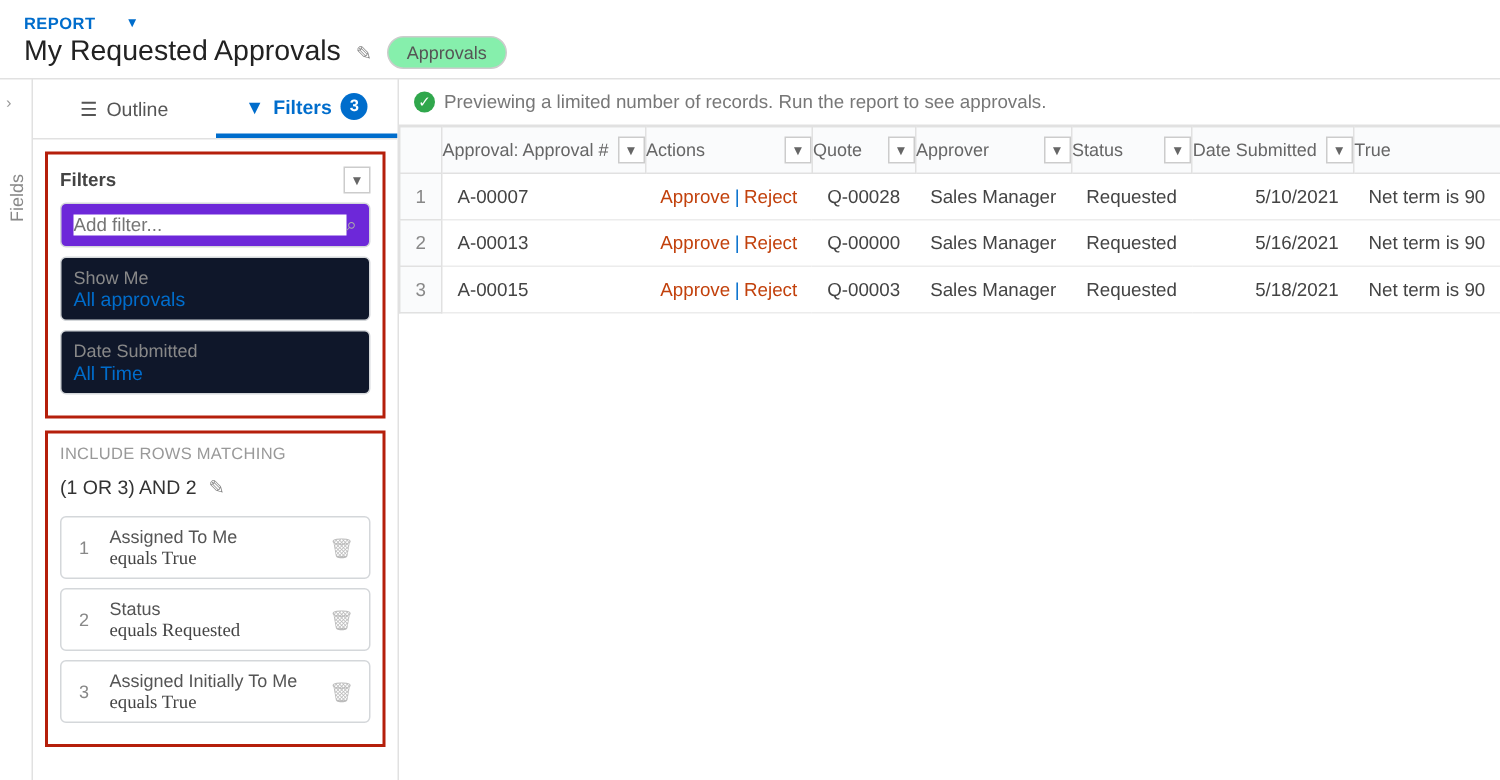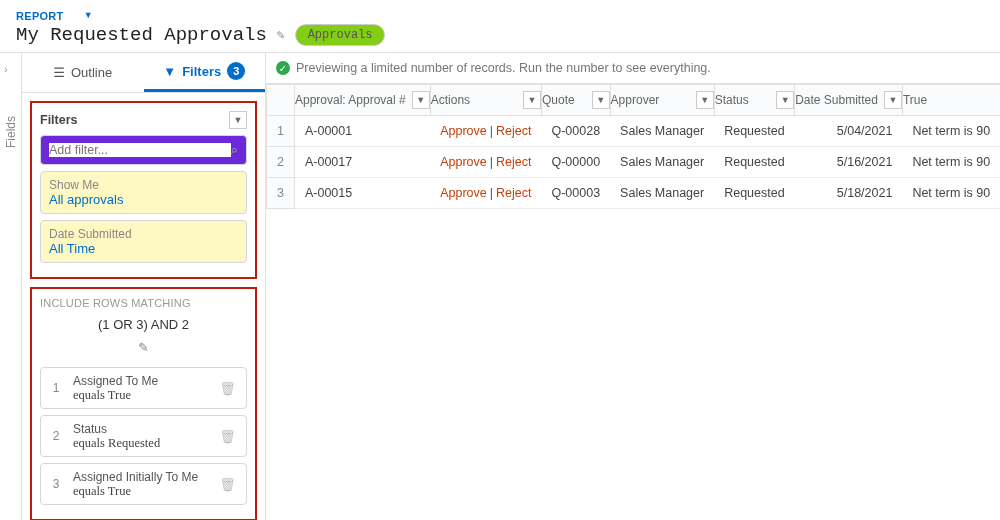--- a/index.html
+++ b/index.html
@@ -22,34 +22,33 @@
     letter-spacing: .3px;
     display: flex;
     align-items: flex-start;
     gap: 20px;
   }
   .report-title-row {
     display: flex;
     align-items: center;
     gap: 10px;
     margin-top: 2px;
-    font-family: Liberation Mono, monospace;
   }
   .report-title {
     font-size: 19px;
     color: #222;
     font-weight: 400;
   }
   .pencil { color: #888; }
   .chip {
     border: 1px solid #ccc;
     border-radius: 14px;
     padding: 3px 12px;
     font-size: 12px;
-    background: #84cc16;
+    background: #86efac;
     color: #555;
   }
   .content {
     display: flex;
     height: calc(100% - 52px);
   }
   .fields-rail {
     width: 22px;
     border-right: 1px solid #e1e1e1;
     border-top: 1px solid #e1e1e1;
@@ -147,21 +146,21 @@
   }
   .add-filter .search-icn {
     color: #aaa;
     font-size: 13px;
   }
   .filter-card {
     border: 1px solid #d4d7da;
     border-radius: 4px;
     padding: 6px 8px;
     margin-bottom: 6px;
-    background: #fef9c3;
+    background: #0f172a;
   }
   .filter-card .fc-label {
     font-size: 12px;
     color: #888;
   }
   .filter-card .fc-value {
     font-size: 13px;
     color: #006dcc;
   }
   .inc-head {
@@ -170,21 +169,20 @@
     letter-spacing: .2px;
     margin-bottom: 8px;
   }
   .logic-row {
     font-size: 13px;
     color: #333;
     display: flex;
     align-items: center;
     gap: 8px;
     margin-bottom: 12px;
-    flex-direction: column;
   }
   .rule-card {
     display: flex;
     align-items: center;
     border: 1px solid #d4d7da;
     border-radius: 4px;
     padding: 5px 6px;
     margin-bottom: 6px;
     background: #fff;
   }
@@ -335,21 +333,21 @@
             </div>
             <span class="trash">🗑</span>
           </div>
         </div>
     </div>
   </div>
 
   <div class="main">
     <div class="preview-bar">
       <span class="check">✓</span>
-      <span>Previewing a limited number of records. Run the number to see everything.</span>
+      <span>Previewing a limited number of records. Run the report to see approvals.</span>
     </div>
     <table>
       <thead>
         <tr>
           <th class="row-num"></th>
           <th>
               <div class="th-wrap">
                 <span>Approval: Approval #</span>
                 <span class="mini-drop">
                   <span class="caret-down">▼</span>
@@ -399,31 +397,31 @@
           <th>
               <div class="th-wrap">
                 <span>True</span>
               </div>
             </th>
         </tr>
       </thead>
       <tbody id="tbody">
           <tr>
             <td class="row-num">1</td>
-            <td>A-00001</td>
+            <td>A-00007</td>
             <td><span class="link">Approve</span><span class="sep">|</span><span class="link">Reject</span></td>
             <td>Q-00028</td>
             <td>Sales Manager</td>
             <td>Requested</td>
-            <td class="date">5/04/2021</td>
+            <td class="date">5/10/2021</td>
             <td>Net term is 90</td>
           </tr>
           <tr>
             <td class="row-num">2</td>
-            <td>A-00017</td>
+            <td>A-00013</td>
             <td><span class="link">Approve</span><span class="sep">|</span><span class="link">Reject</span></td>
             <td>Q-00000</td>
             <td>Sales Manager</td>
             <td>Requested</td>
             <td class="date">5/16/2021</td>
             <td>Net term is 90</td>
           </tr>
           <tr>
             <td class="row-num">3</td>
             <td>A-00015</td>

